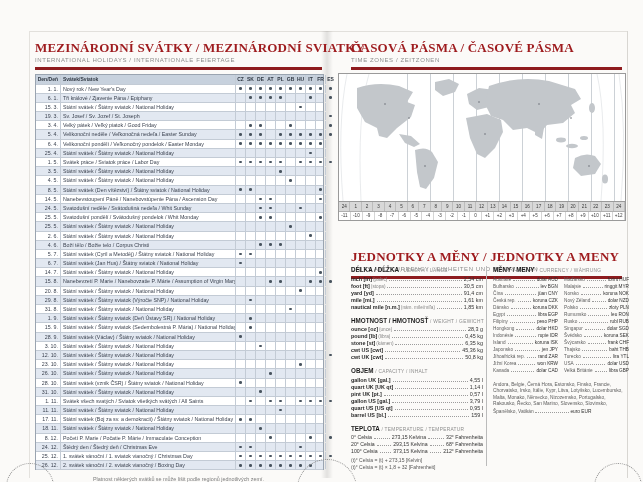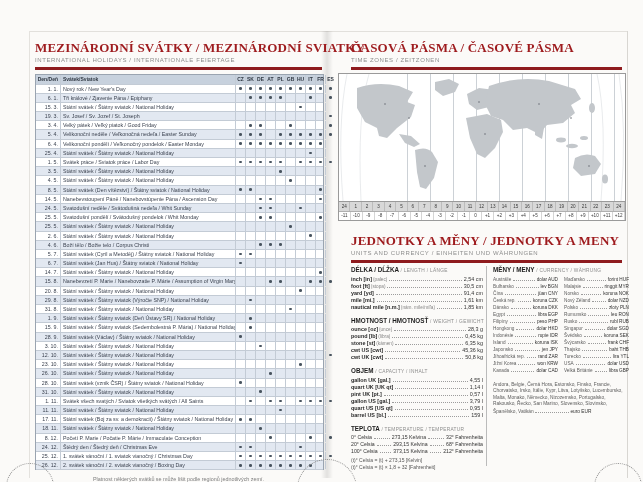--- a/index.html
+++ b/index.html
@@ -1032,21 +1032,21 @@
       <div>+6</div>
       <div>+7</div>
       <div>+8</div>
       <div>+9</div>
       <div>+10</div>
       <div>+11</div>
       <div>+12</div>
     </div>
 </div>
 
-<div class="abs" style="left:351px;top:233px;">
+<div class="abs" style="left:351px;top:249px;">
   <div class="ptitle">JEDNOTKY A MĚNY / JEDNOTKY A MENY</div>
   <div class="psub" style="margin-top:1px;">UNITS AND CURRENCY / EINHEITEN UND WÄHRUNGEN</div>
   <div class="prule" style="width:271px;margin-top:4px;"></div>
 </div>
 
 <div class="abs" style="left:351px;top:266px;width:132px;">
   <div class="u-sec">
     <div class="sec-head">
       <span class="sh-main">DÉLKA / DĹŽKA</span>
       <span class="sh-en">/ LENGTH / LÄNGE</span>

